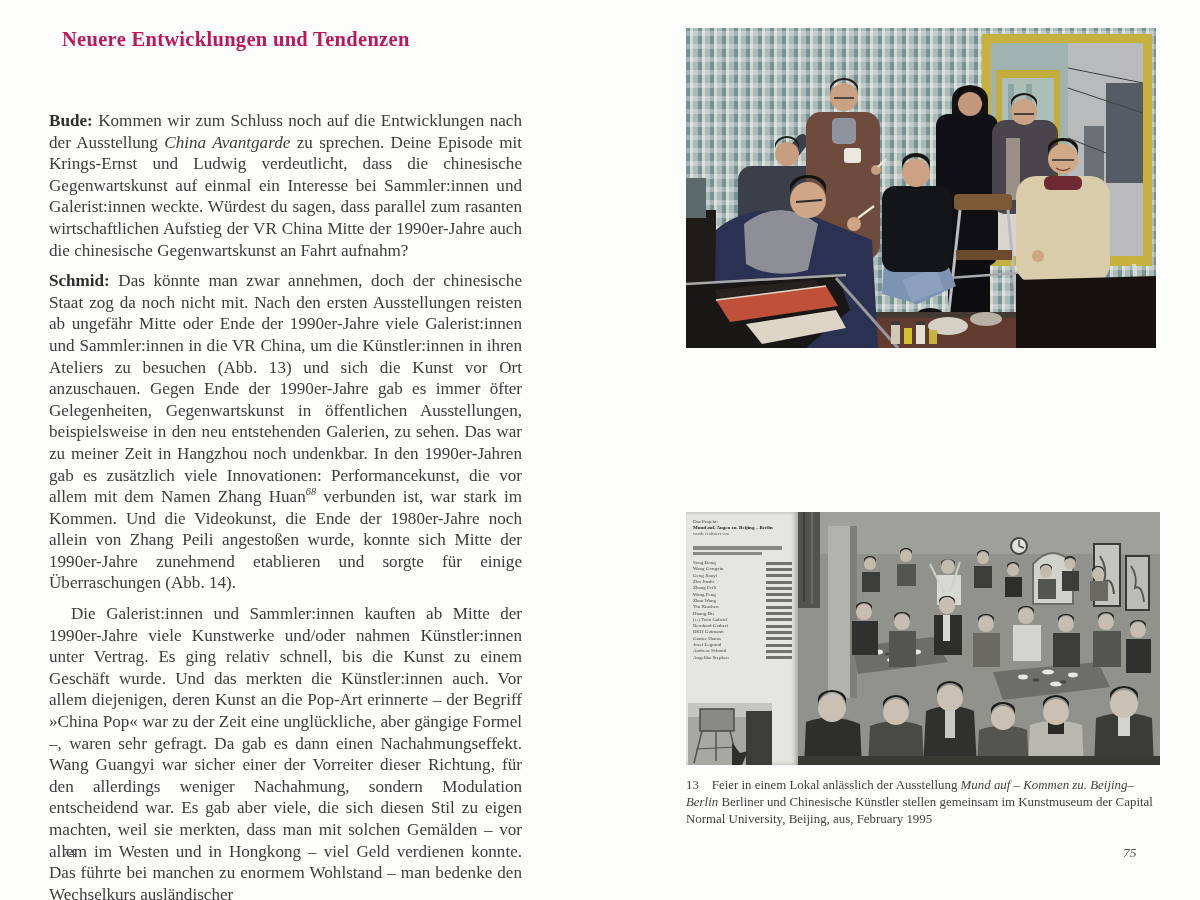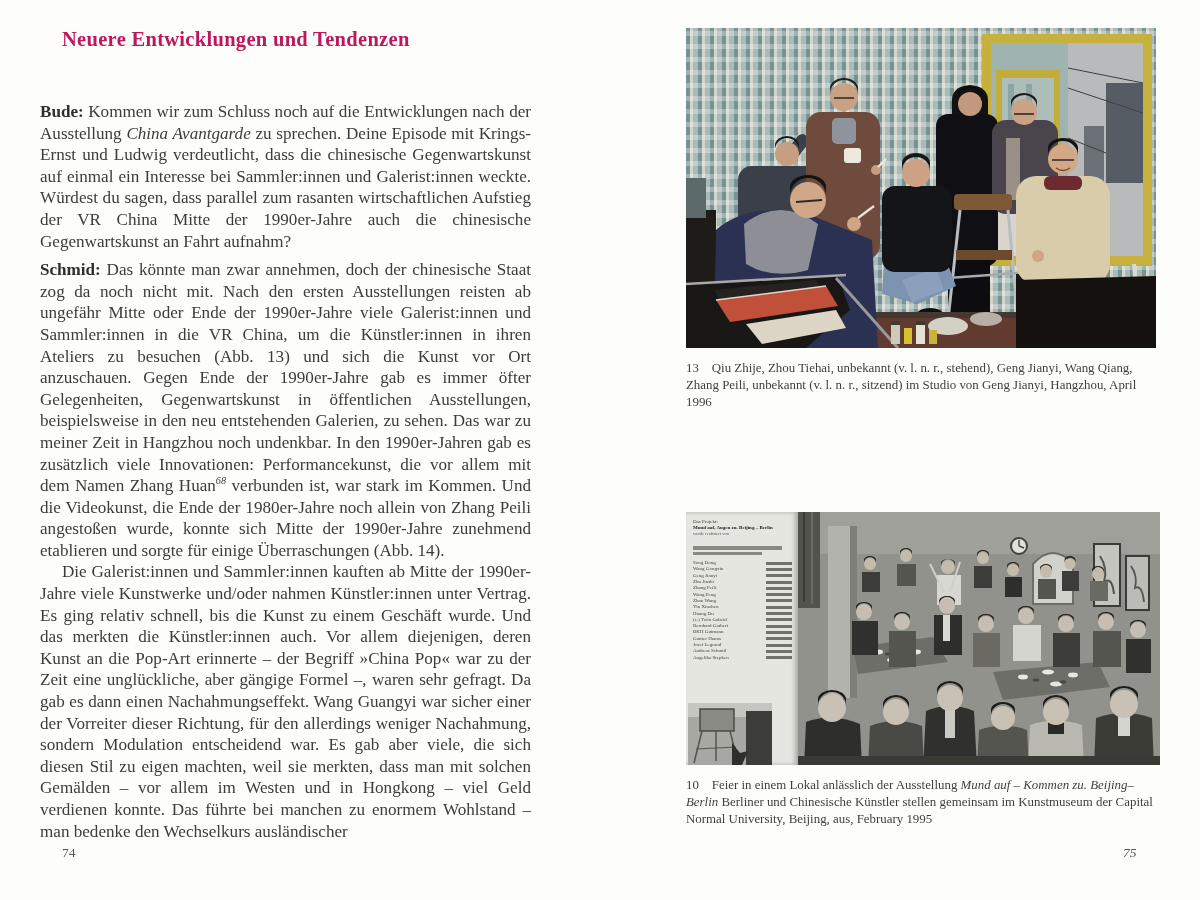--- a/index.html
+++ b/index.html
@@ -13,21 +13,21 @@
   
   .heading{
     position:absolute;left:62px;top:28px;margin:0;
     font-size:20.5px;font-weight:700;letter-spacing:.3px;color:#be185d;
   }
   .body-text{
     position:absolute;left:40px;top:101px;width:491px;
     font-size:17.1px;line-height:21.6px;color:#3c3c3c;
     text-align:justify;
   }
-  .body-text p{margin:0;}
+  .body-text p{margin:9px;}
   .para-gap{margin-top:7px !important;}
   .para-indent{text-indent:22px;}
   .seg-bold{font-weight:700;color:#2e2e2e;}
   .seg-italic{font-style:italic;}
   .seg-sup{vertical-align:super;font-size:.6em;line-height:0;font-style:italic;}
   .page-num{position:absolute;top:845px;font-size:13.5px;color:#565656;text-align:center;}
   #page-num-left{left:62px;}
   #page-num-right{left:1123px;font-style:italic;}
   
   .figure{position:absolute;margin:0;}
@@ -205,21 +205,20 @@
         <ellipse cx="300" cy="291" rx="16" ry="7" fill="#c9c4b8" opacity=".85"></ellipse>
         <rect x="205" y="296" width="9" height="20" fill="#cfc9b8"></rect>
         <rect x="218" y="300" width="8" height="16" fill="#d8c12f"></rect>
         <rect x="230" y="296" width="9" height="20" fill="#e4e0d2"></rect>
         <rect x="243" y="302" width="8" height="14" fill="#c9b23c"></rect>
         <rect x="205" y="293" width="9" height="4" fill="#3a3a36"></rect>
         <rect x="230" y="293" width="9" height="4" fill="#3a3a36"></rect>
       </g>
     </svg>
   </div>
-  <figcaption class="caption"><span>13 Qiu Zhije, Zhou Tiehai, unbekannt (v. l. n. r., stehend), Geng Jianyi, Wang Qiang, Zhang Peili, unbekannt (v. l. n. r., sitzend) im Studio von Geng Jianyi, Hangzhou, April 1996</span></figcaption>
 </figure>
 
 <figure class="figure" id="figure-14">
   <div class="photo" id="photo-14" role="img" aria-label="Schwarzweißfoto: große Gruppe bei einer Feier in einem Lokal, links weiße Tafel mit Projekttitel und Namensliste">
 
     <div class="p14-panel">
       <div class="p14-t1">Das Projekt:</div>
       <div class="p14-t2">Mund auf, Augen zu. Beijing – Berlin</div>
       <div class="p14-t3">wurde realisiert von</div>
       <div style="height:7px"></div>
@@ -462,16 +461,16 @@
         <g transform="translate(326,192)">
             <path d="M-28,14 Q0,4 28,14 L30,64 L-30,64 Z" fill="#3c3c36"></path>
             <rect x="-6" y="12" width="12" height="20" fill="#d5d5cf"></rect>
             <circle r="14" fill="#c9c1b3"></circle>
             <path d="M-14,-2 a14,14 0 0,1 28,0 l0,-7 a14,9 0 0,0 -28,0 z" fill="#1c1c1a"></path>
           </g>
       </g>
       <rect x="0" y="244" width="362" height="9" fill="#3a3a35"></rect>
     </svg>
   </div>
-  <figcaption class="caption"><span>10 Feier in einem Lokal anlässlich der Ausstellung </span><span class="seg-italic">Mund auf – Kommen zu. Beijing–Berlin</span><span> Berliner und Chinesische Künstler stellen gemeinsam im Kunstmuseum der Capital Normal University, Beijing, aus, February 1995</span></figcaption>
+  <figcaption class="caption"><span>13 Feier in einem Lokal anlässlich der Ausstellung </span><span class="seg-italic">Mund auf – Kommen zu. Beijing–Berlin</span><span> Berliner und Chinesische Künstler stellen gemeinsam im Kunstmuseum der Capital Normal University, Beijing, aus, February 1995</span></figcaption>
 </figure>
 
 <div class="page-num" id="page-num-right">75</div>
 
 </body></html>

